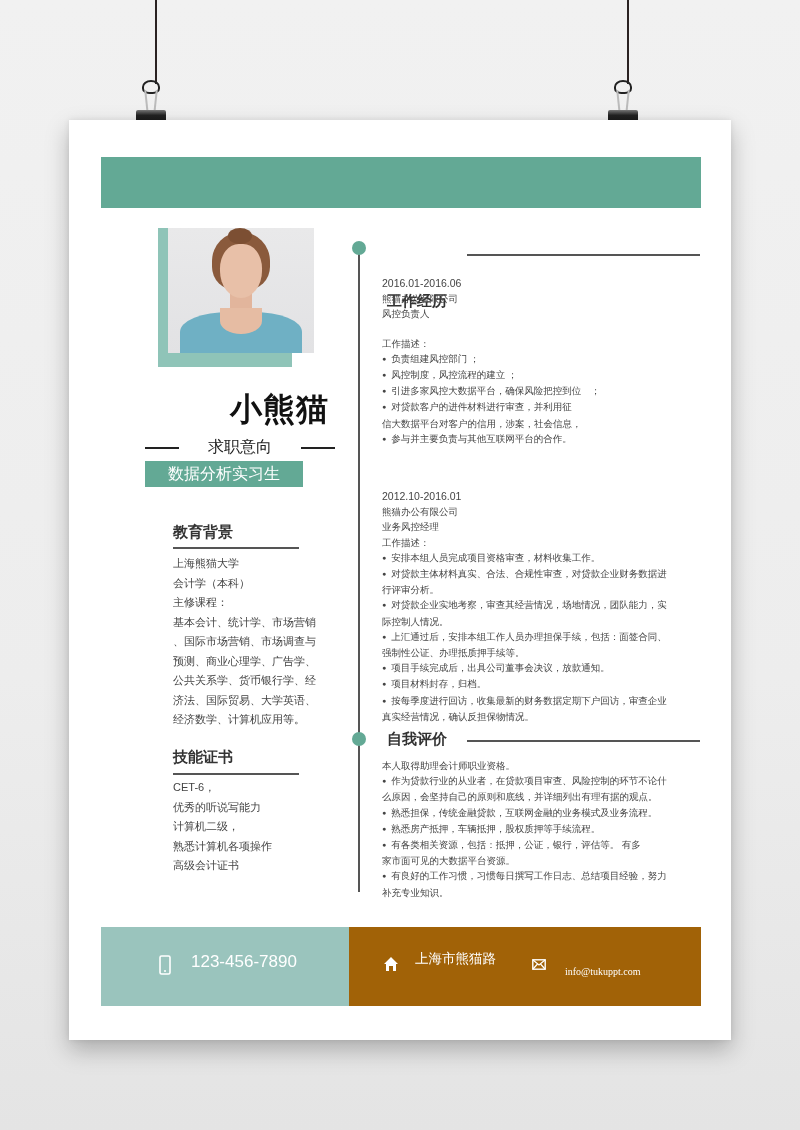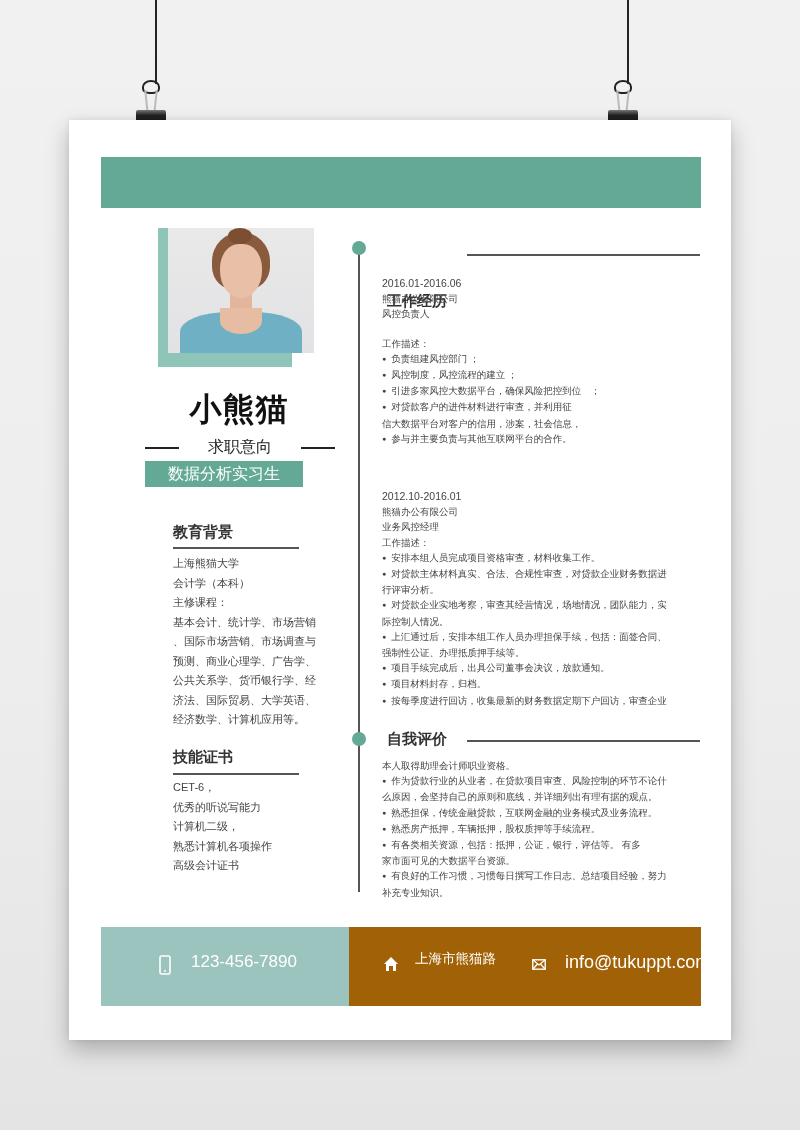--- a/index.html
+++ b/index.html
@@ -41,21 +41,21 @@
     background:linear-gradient(180deg,#e9e9ea 0%,#e2e2e4 100%);
     overflow:hidden;
   }
   .photo .hair { position:absolute; left:44px; top:4px; width:58px; height:58px; background:#8a5a3c; border-radius:50% 50% 40% 40%; }
   .photo .bun { position:absolute; left:60px; top:0px; width:24px; height:16px; background:#7c4f33; border-radius:50%; }
   .photo .face { position:absolute; left:52px; top:16px; width:42px; height:54px; background:#e8c0a8; border-radius:45% 45% 50% 50%; }
   .photo .neck { position:absolute; left:62px; top:62px; width:22px; height:24px; background:#e2b59c; }
   .photo .shirt { position:absolute; left:12px; top:84px; width:122px; height:50px; background:#6fb0c4; border-radius:40% 40% 0 0; }
   .photo .chest { position:absolute; left:52px; top:80px; width:42px; height:26px; background:#e6bca3; border-radius:0 0 50% 50%; }
   .name {
-    position:absolute; left:80px; top:268px; width:180px; text-align:center;
+    position:absolute; left:80px; top:268px; width:180px; text-align:right;
     font-size:32px; font-weight:bold; color:#111; letter-spacing:1px;
   }
   .intent-row { position:absolute; left:76px; top:317px; width:190px; height:20px; }
   .intent-row .line { position:absolute; top:10px; width:34px; height:2px; background:#222; }
   .intent-row .line.l { left:0; }
   .intent-row .line.r { right:0; }
   .intent-row .txt { position:absolute; left:0; width:190px; text-align:center; font-size:16px; color:#222; top:0; }
   .position-box {
     position:absolute; left:76px; top:341px; width:158px; height:26px;
     background:#63a995; color:#fff; font-size:16px; text-align:center; line-height:26px;
@@ -172,20 +172,21 @@
     <div class="b">安排本组人员完成项目资格审查，材料收集工作。</div>
     <div class="b">对贷款主体材料真实、合法、合规性审查，对贷款企业财务数据进</div>
     <div>行评审分析。</div>
     <div class="b">对贷款企业实地考察，审查其经营情况，场地情况，团队能力，实</div>
     <div>际控制人情况。</div>
     <div class="b">上汇通过后，安排本组工作人员办理担保手续，包括：面签合同、</div>
     <div>强制性公证、办理抵质押手续等。</div>
     <div class="b">项目手续完成后，出具公司董事会决议，放款通知。</div>
     <div class="b">项目材料封存，归档。</div>
     <div class="b">按每季度进行回访，收集最新的财务数据定期下户回访，审查企业</div>
+    <div>真实经营情况，确认反担保物情况。</div>
   </div>
 
   <div class="r-heading" style="top:610px;">自我评价</div>
   <div class="r-rule" style="top:620px;"></div>
   <div class="r-block" style="top:638px;">
     <div>本人取得助理会计师职业资格。</div>
     <div class="b">作为贷款行业的从业者，在贷款项目审查、风险控制的环节不论什</div>
     <div>么原因，会坚持自己的原则和底线，并详细列出有理有据的观点。</div>
     <div class="b">熟悉担保，传统金融贷款，互联网金融的业务模式及业务流程。</div>
     <div class="b">熟悉房产抵押，车辆抵押，股权质押等手续流程。</div>
@@ -204,15 +205,15 @@
   </div>
   <div class="foot-right">
     <svg style="position:absolute;left:34px;top:29px;" width="16" height="16" viewBox="0 0 16 16">
       <path d="M8 1 L15 8 L13 8 L13 15 L10 15 L10 10 L6 10 L6 15 L3 15 L3 8 L1 8 Z" fill="#fff"></path>
     </svg>
     <div class="foot-item" style="left:66px;top:23px;font-size:13.5px;">上海市熊猫路</div>
     <svg style="position:absolute;left:183px;top:32px;" width="14" height="11" viewBox="0 0 14 11">
       <rect x="0.8" y="0.8" width="12.4" height="9.4" fill="none" stroke="#fff" stroke-width="1.4"></rect>
       <path d="M1 1 L7 6 L13 1 M1 10 L5.5 5 M13 10 L8.5 5" fill="none" stroke="#fff" stroke-width="1.2"></path>
     </svg>
-    <div class="foot-item" style="left:216px;top:25px;font-size:18px;">info@tukuppt.com</div>
+    <div class="foot-item" style="left:216px;top:39px;font-size:10px;font-family:Liberation Serif, serif;">info@tukuppt.com</div>
   </div>
 </div>
 
 </body></html>

